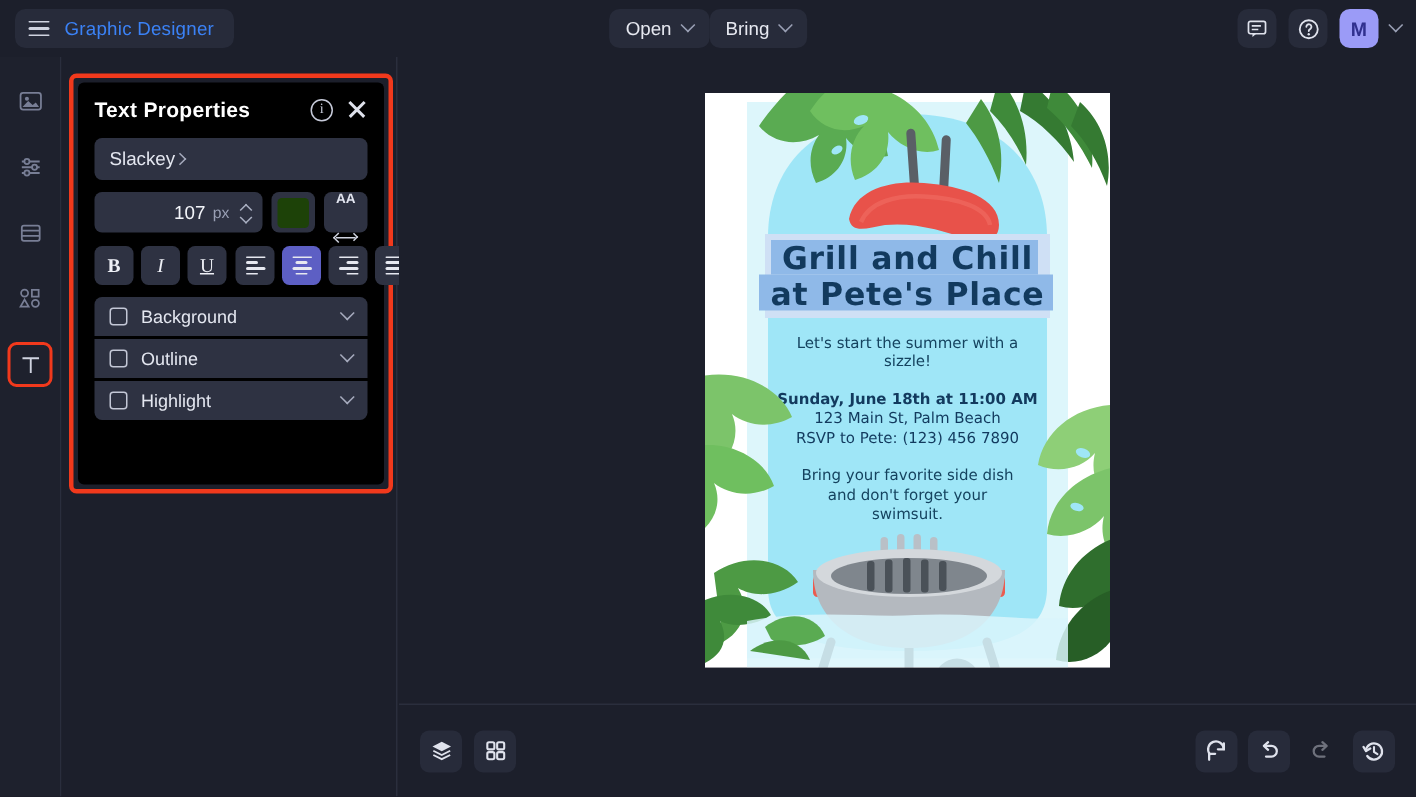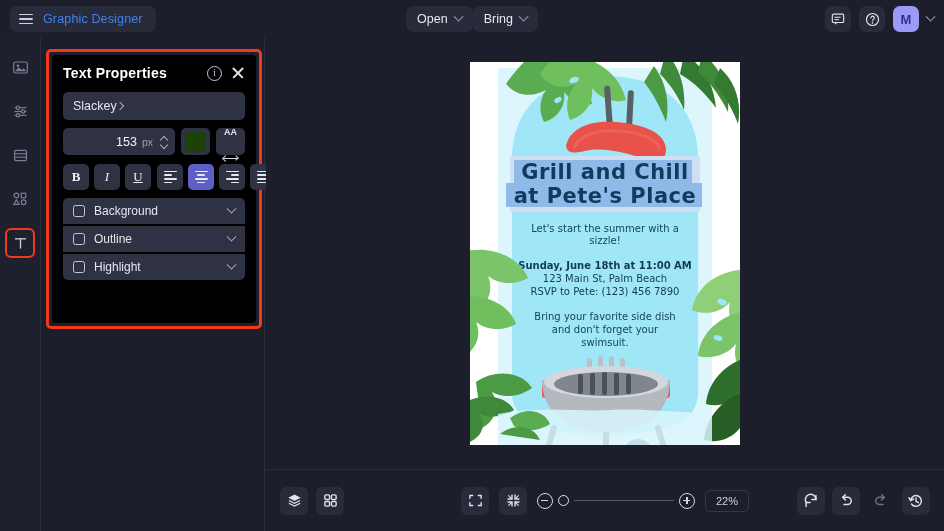--- a/index.html
+++ b/index.html
@@ -316,21 +316,21 @@
           </div>
         </div>
 
         <div class="row-field">
           <span class="lbl">Slackey</span>
           <span class="arrow-r"></span>
         </div>
 
         <div class="sizerow">
           <div class="sizebox">
-            <span class="sizeval">153</span>
+            <span class="sizeval">107</span>
             <span class="sizeunit">px</span>
             <span class="spin">
                 <i class="up"></i>
                 <i class="dn"></i>
               </span>
           </div>
           <div class="swatchbtn">
             <span class="swatch" id="swatch" style="background: rgb(29, 66, 8);"></span>
           </div>
           <div class="aabtn">
@@ -520,45 +520,20 @@
       <div class="bbtn">
         <svg width="15" height="15" viewBox="0 0 16 16">
           <rect x="2" y="2" width="5" height="5" rx="1.2" fill="none" stroke="#dfe2ec" stroke-width="1.5"></rect>
           <rect x="9" y="2" width="5" height="5" rx="1.2" fill="none" stroke="#dfe2ec" stroke-width="1.5"></rect>
           <rect x="2" y="9" width="5" height="5" rx="1.2" fill="none" stroke="#dfe2ec" stroke-width="1.5"></rect>
           <rect x="9" y="9" width="5" height="5" rx="1.2" fill="none" stroke="#dfe2ec" stroke-width="1.5"></rect>
         </svg>
       </div>
     </div>
 
-    <div class="bb-center">
-      <div class="bbtn">
-        <svg width="15" height="15" viewBox="0 0 16 16">
-          <path d="M2 5.6V2.6h3M14 5.6V2.6h-3M2 10.4v3h3M14 10.4v3h-3" fill="none" stroke="#dfe2ec" stroke-width="1.5" stroke-linecap="round"></path>
-        </svg>
-      </div>
-      <div class="bbtn">
-        <svg width="15" height="15" viewBox="0 0 16 16">
-          <path d="M6.4 2.2v4.2H2.2M9.6 2.2v4.2h4.2M6.4 13.8V9.6H2.2M9.6 13.8V9.6h4.2" fill="none" stroke="#dfe2ec" stroke-width="1.5" stroke-linecap="round"></path>
-          <path d="M2.5 2.5l3.5 3.5M13.5 2.5L10 6M2.5 13.5L6 10M13.5 13.5L10 10" fill="none" stroke="#dfe2ec" stroke-width="1.3"></path>
-        </svg>
-      </div>
-      <div class="slider">
-        <span class="circ-ico">
-            <i class="h"></i>
-          </span>
-        <span class="knob"></span>
-        <span class="track"></span>
-        <span class="circ-ico">
-            <i class="h"></i>
-            <i class="v"></i>
-          </span>
-      </div>
-      <div class="zoomval">22%</div>
-    </div>
 
     <div class="bb-right">
       <div class="bbtn">
         <svg width="16" height="16" viewBox="0 0 16 16">
           <path d="M12.8 6.4A5.2 5.2 0 103.6 9.8" fill="none" stroke="#dfe2ec" stroke-width="1.5" stroke-linecap="round"></path>
           <path d="M12.9 2.5v4h-4" fill="none" stroke="#dfe2ec" stroke-width="1.5" stroke-linecap="round"></path>
           <path d="M3.1 13.5v-4h4" fill="none" stroke="#dfe2ec" stroke-width="1.5" stroke-linecap="round"></path>
         </svg>
       </div>
       <div class="bbtn">

